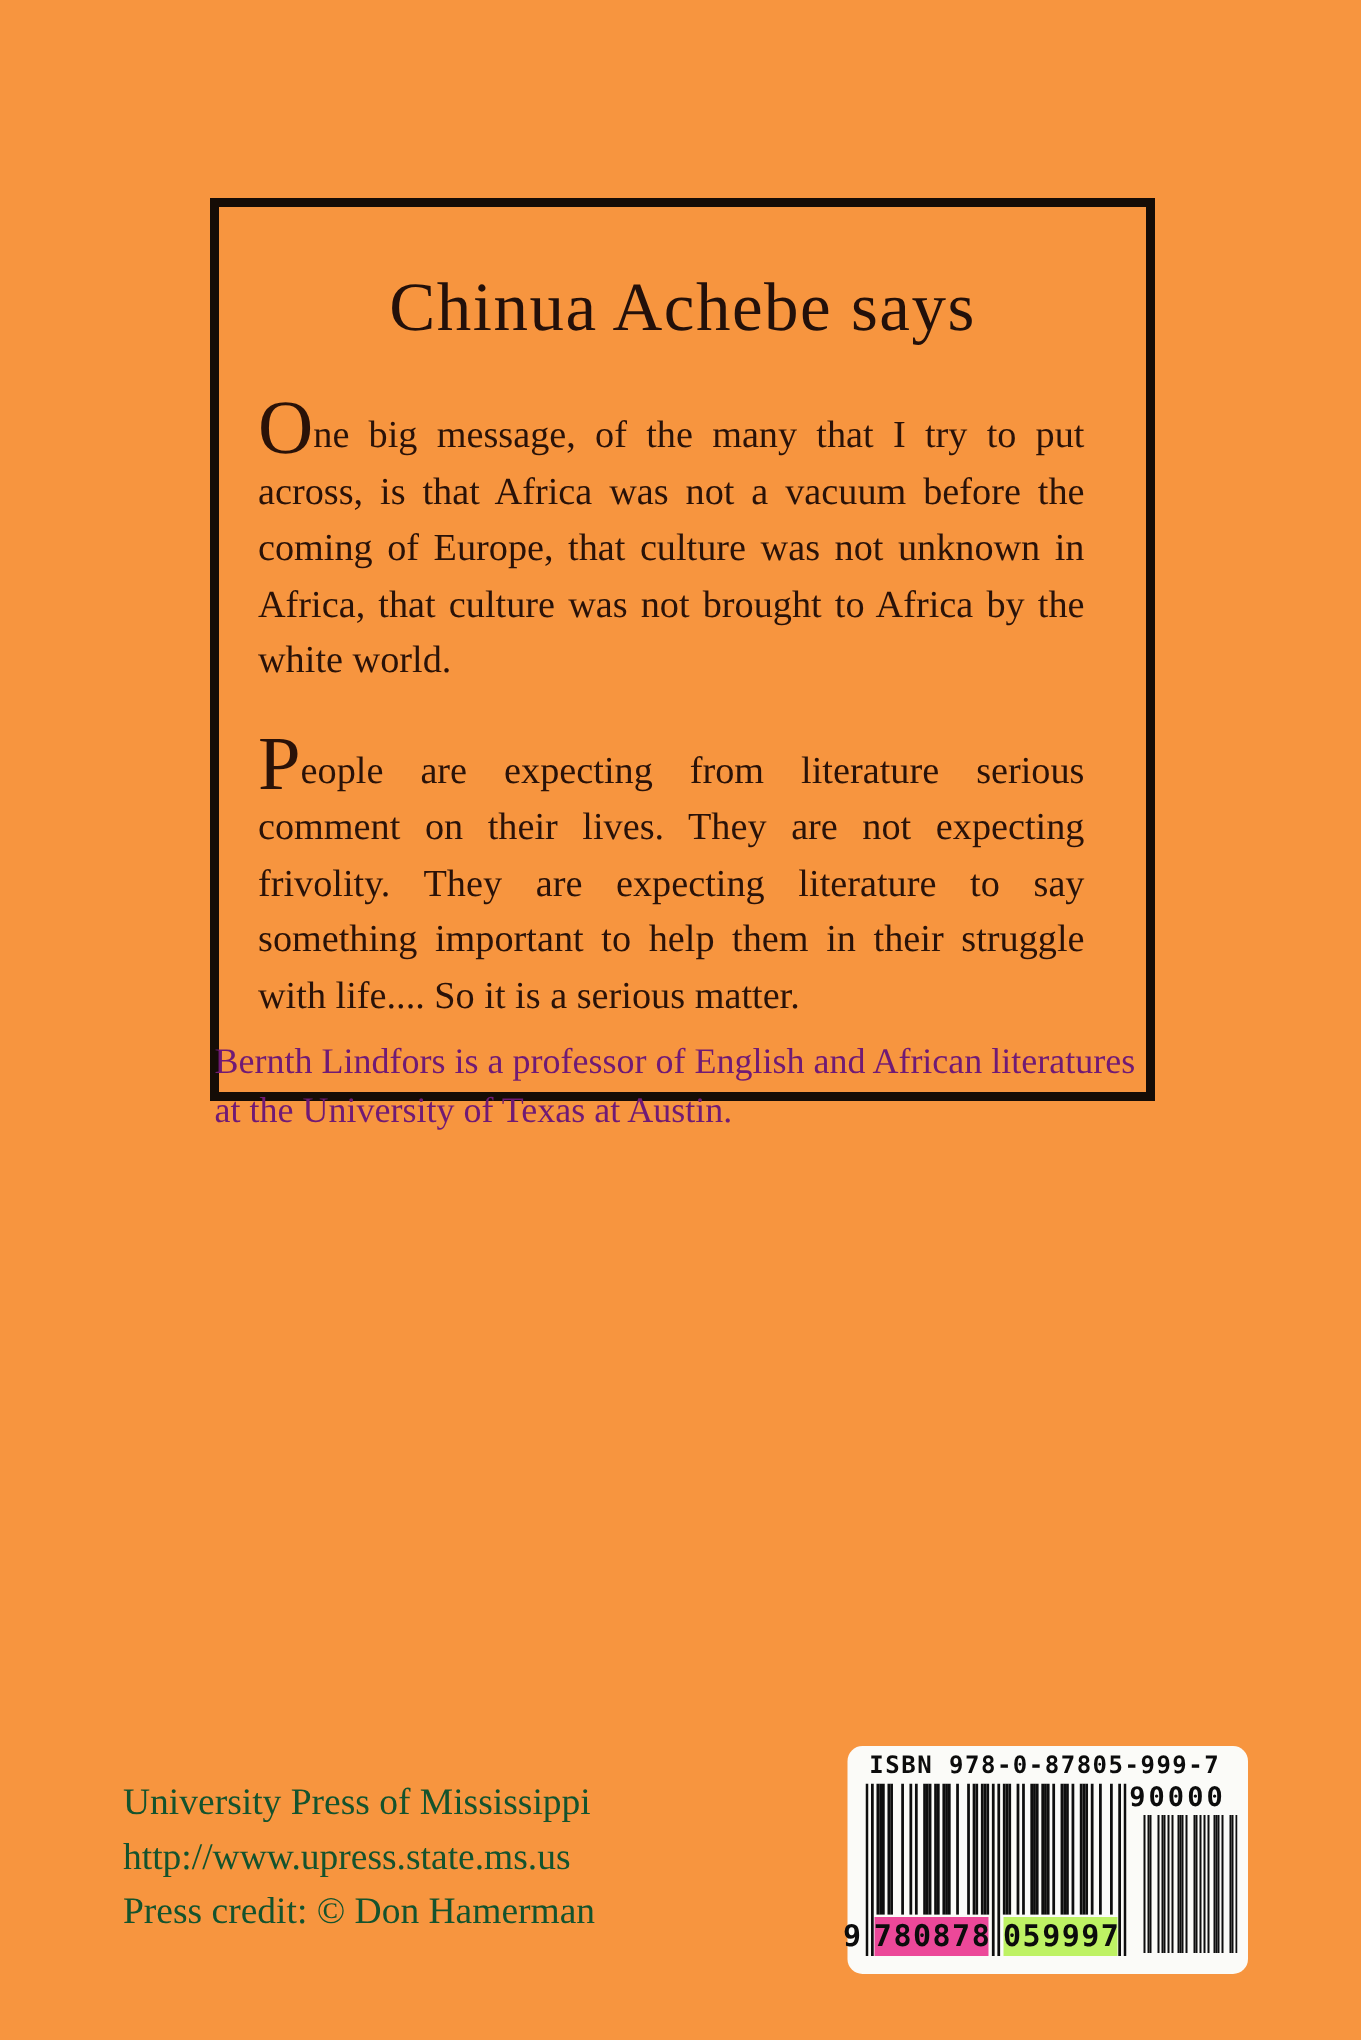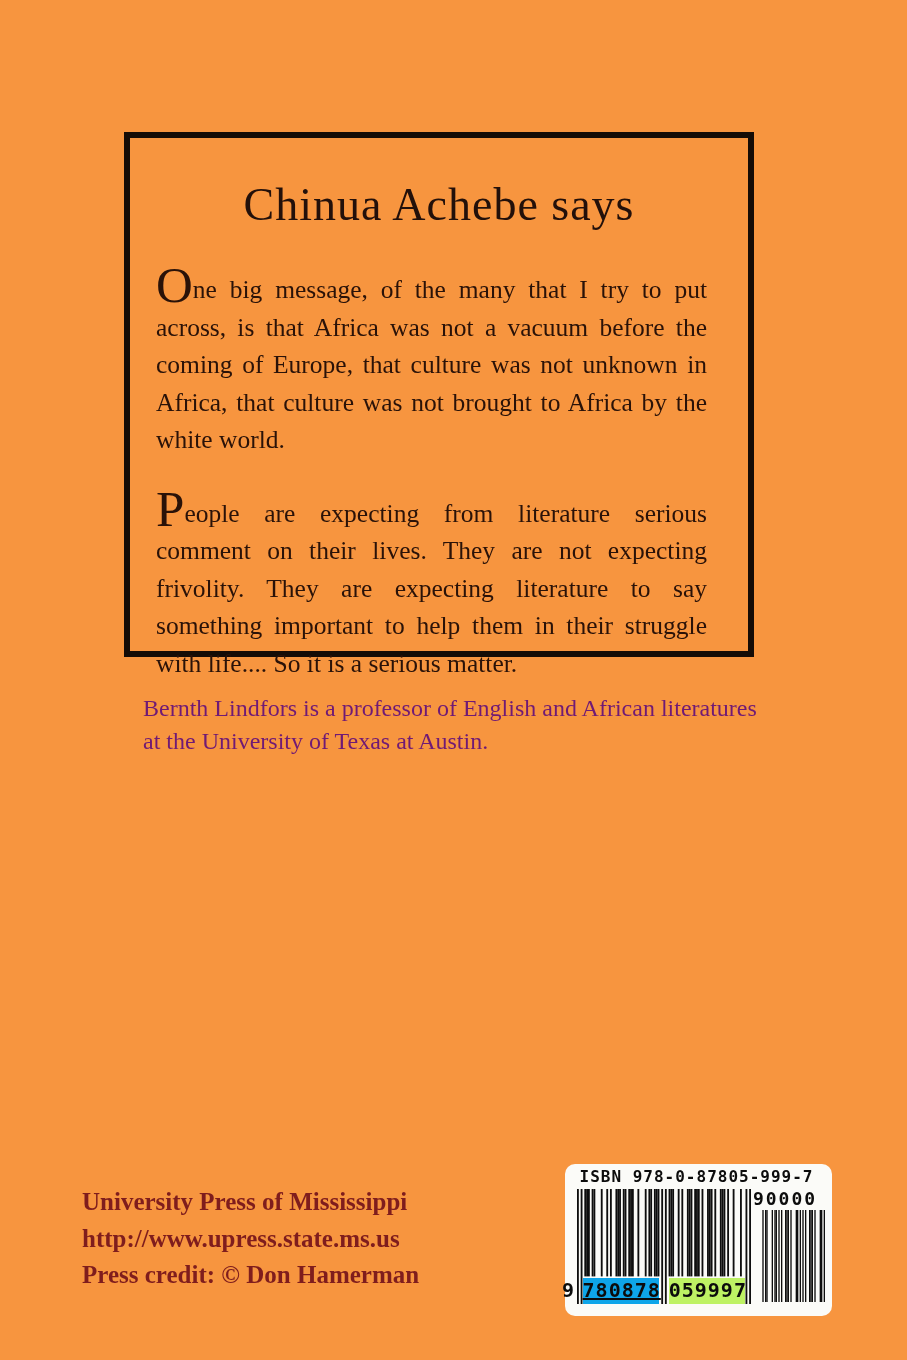--- a/index.html
+++ b/index.html
@@ -5,22 +5,22 @@
   html,body{margin:0;padding:0;}
   .page{
     position:relative;
     width:907px;height:1360px;
     background:#f7953f;
     font-family:"Liberation Serif", serif;
     color:#23100a;
     overflow:hidden;
   }
   .quote-box{
-    position:absolute;left:124px;top:132px;
-    width:630px;height:525px;
+    position:absolute;left:140px;top:132px;
+    width:630px;height:602px;
     border:6px solid #150c06;
     box-sizing:border-box;
     padding:0 26px;
   }
   .quote-title{
     font-size:46px;font-weight:normal;
     text-align:center;
     margin:40px 0 0 0;
     letter-spacing:1px;
     color:#23100a;
@@ -39,23 +39,23 @@
   }
   .bio{
     position:absolute;left:143px;top:692px;
     width:626px;
     font-size:24px;line-height:33px;
     color:#701a75;
     margin:0;
   }
   .publisher{
     position:absolute;left:82px;top:1184px;
-    font-size:25px;font-weight:bold;
+    font-size:25px;font-weight:normal;
     line-height:36.5px;
-    color:#7f1d1d;
+    color:#14532d;
   }
   .barcode-box{
     position:absolute;left:565px;top:1164px;
     width:267px;height:152px;
     background:#fbfbf8;
     border-radius:10px;
   }
   .mono{font-family:"DejaVu Sans Mono", monospace;}
   .isbn-label{
     position:absolute;top:3px;left:0;right:4px;
@@ -69,21 +69,21 @@
     width:174px;height:115px;
   }
   .main-bars svg,.supp-bars svg{display:block;width:100%;height:100%;}
   .main-bars svg rect,.supp-bars svg rect{fill:#0e0e0e;}
   .hr-digit{
     position:absolute;top:89px;height:26px;
     font-size:20px;font-weight:bold;line-height:24px;
     color:#0c0c0c;
   }
   .hr-first{left:-15px;}
-  .hr-g1{left:3.2%;width:44%;background:#0ea5e9;text-align:center;letter-spacing:1px;text-decoration:underline;}
+  .hr-g1{left:3.2%;width:44%;background:#ec4899;text-align:center;letter-spacing:1px;}
   .hr-g2{left:52.7%;width:44%;background:#bef264;text-align:center;letter-spacing:1px;}
   .supp-label{
     position:absolute;left:187px;top:24px;width:66px;
     text-align:center;
     font-size:18px;font-weight:bold;letter-spacing:2px;
     color:#0c0c0c;
   }
   .supp-bars{
     position:absolute;left:196px;top:46px;
     width:64px;height:92px;

